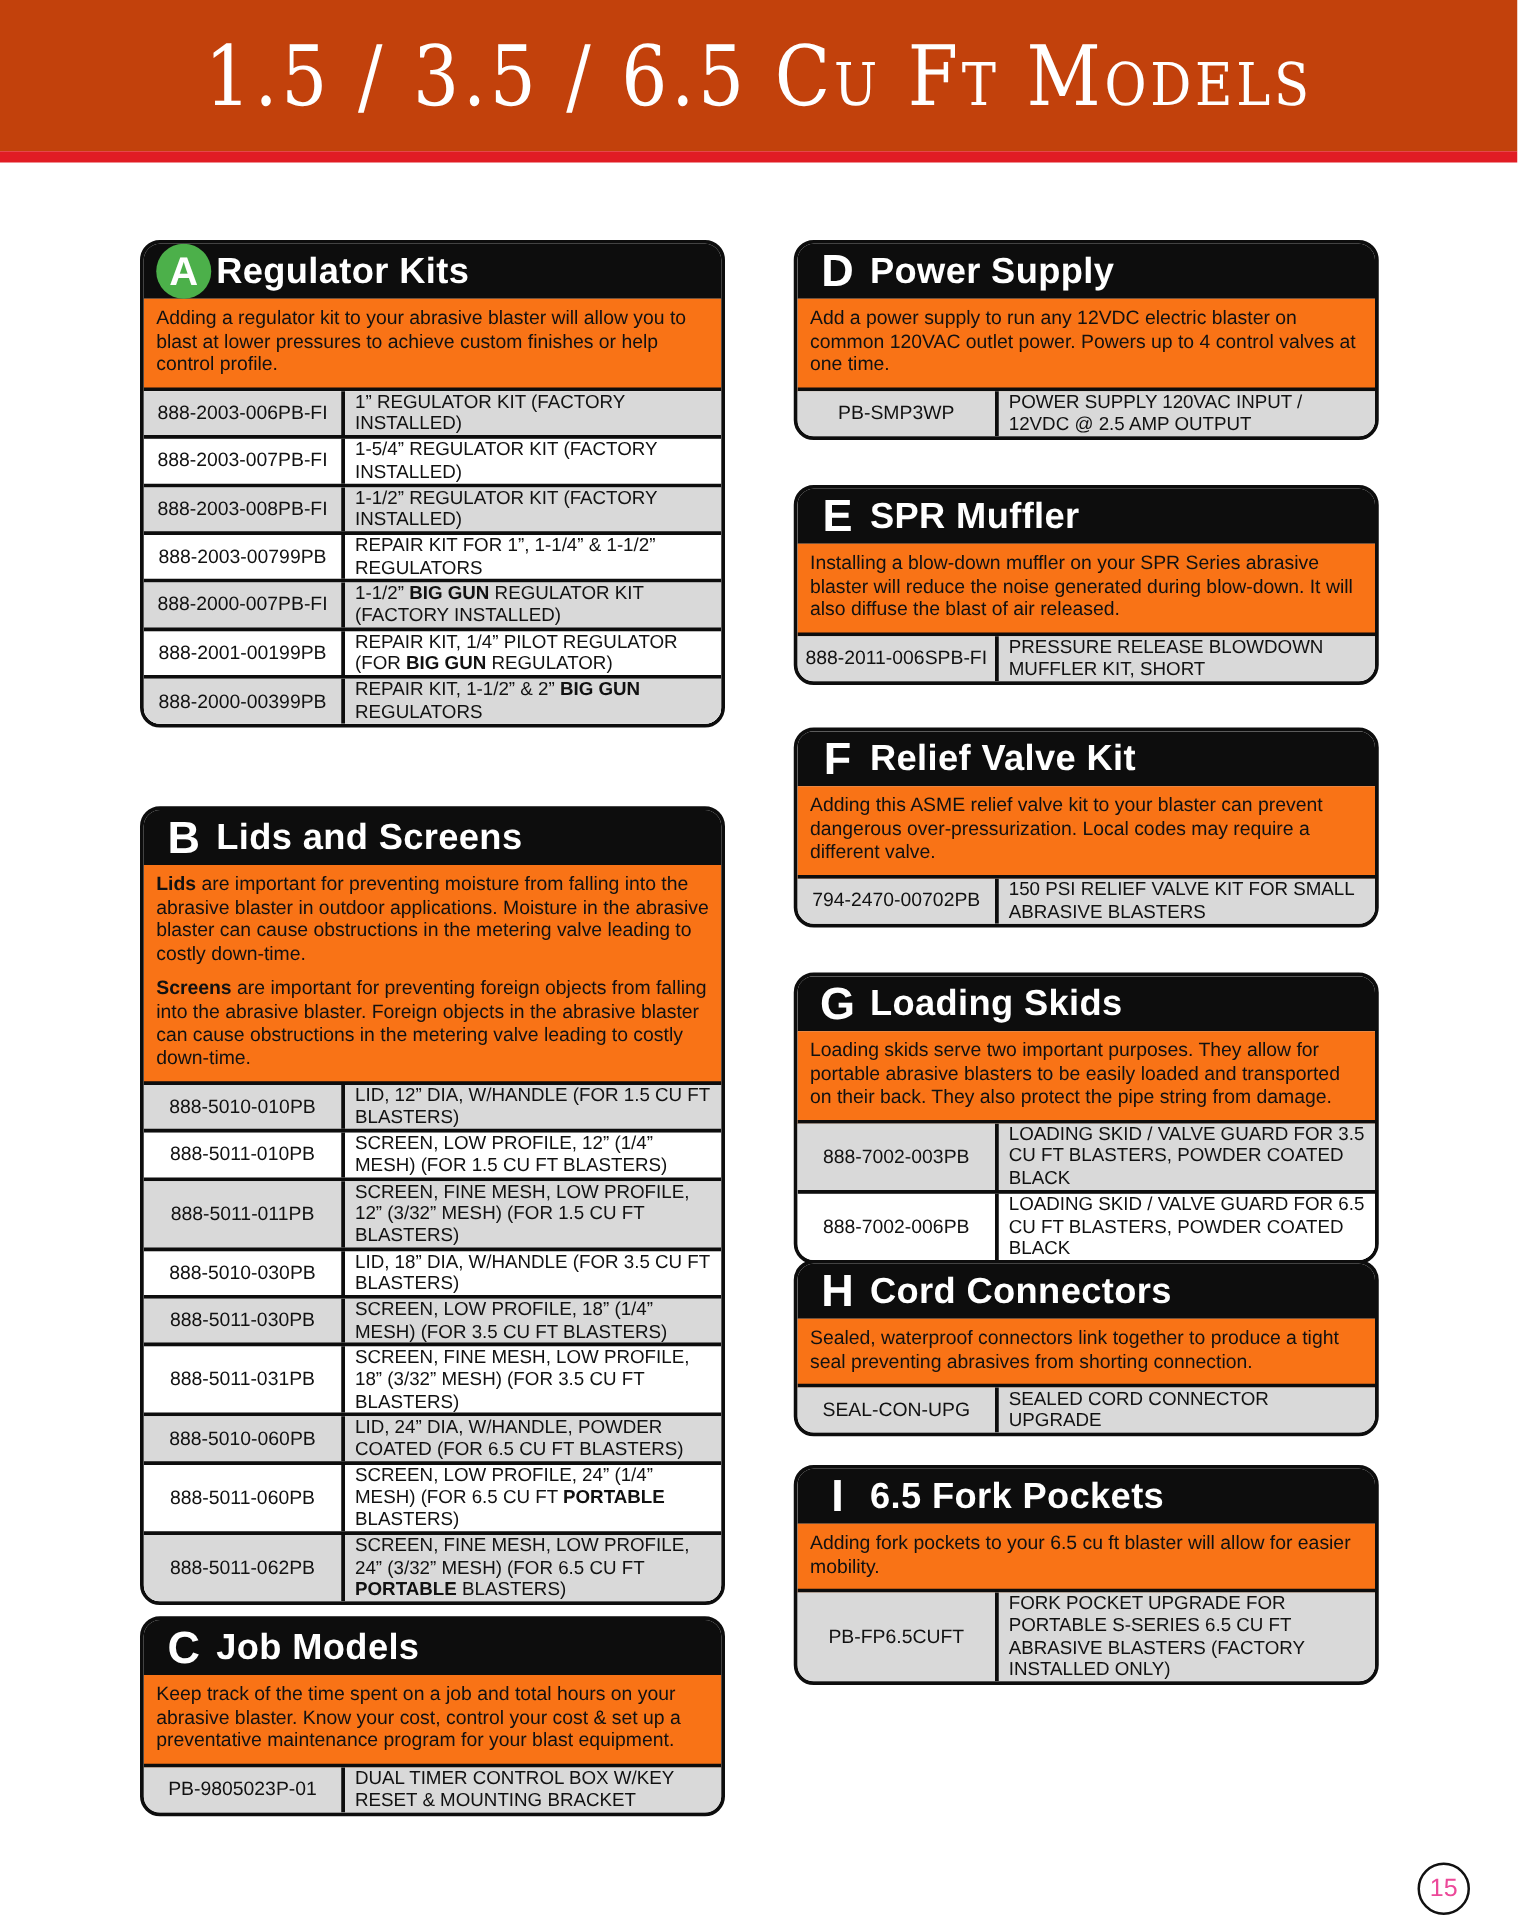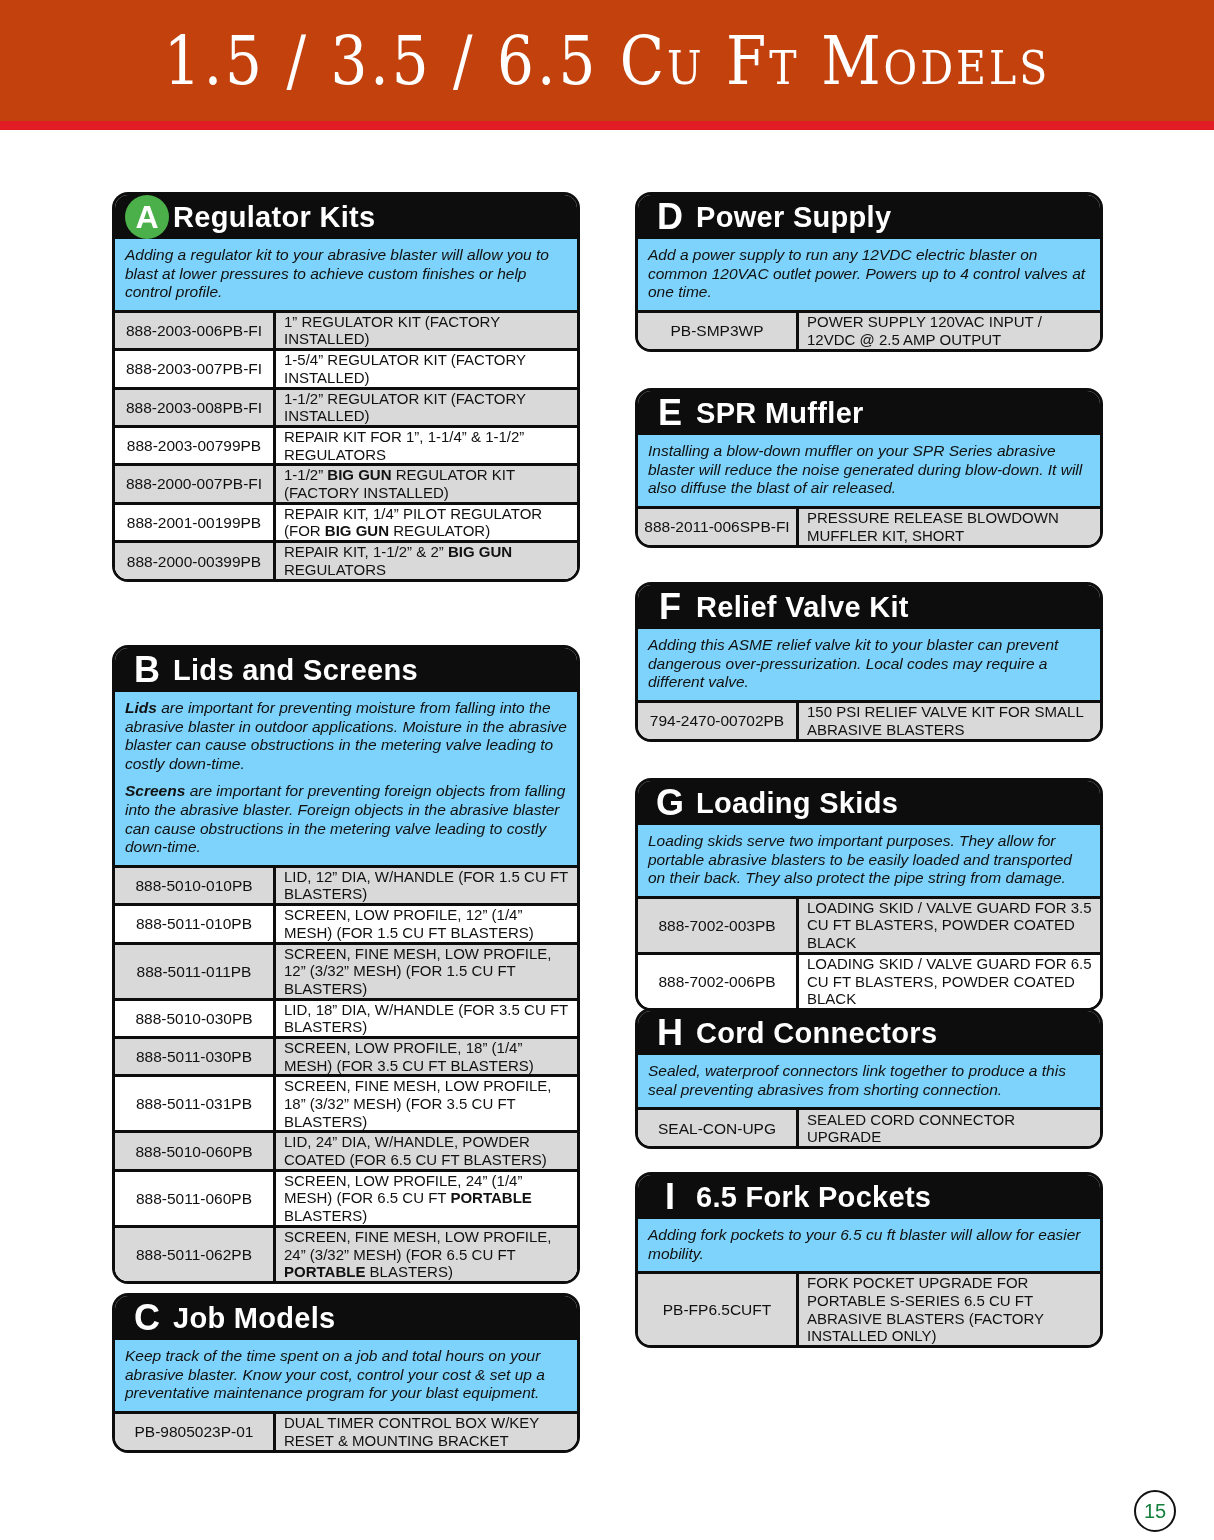--- a/index.html
+++ b/index.html
@@ -61,22 +61,21 @@
     flex:1; text-align:left;
     font-weight:bold; font-size:29px; letter-spacing:0.3px;
     white-space:nowrap;
   }
   .hspacer { width:52px; flex:0 0 52px; }
 
   .card-desc {
     padding:7px 10px 8px 10px;
     font-size:15.5px; line-height:1.2;
     border-bottom:3px solid #0d0d0d;
-    background:#7dd3fc;
-    font-style:italic;
+    background:#f97316;
   }
   .card-desc .para + .para { margin-top:9px; }
 
   .card-table { background:#fff; }
   .prow { display:flex; border-bottom:3px solid #0d0d0d; min-height:36px; }
   .prow:last-child { border-bottom:none; }
   .prow:nth-child(odd) { background:var(--row-gray, #d9d9d9); }
   .part {
     width:161px; flex:0 0 161px;
     border-right:3px solid #0d0d0d;
@@ -91,21 +90,21 @@
   }
   .pdesc .txt { font-size:15px; line-height:1.18; }
   .b, .card-desc .b { font-weight:bold; }
 
   
   .page-num {
     position:absolute; left:1134px; top:1490px;
     width:42px; height:42px; border-radius:50%;
     border:2.5px solid #111;
     display:flex; align-items:center; justify-content:center;
-    font-size:20px; color:#15803d; background:#fff;
+    font-size:20px; color:#ec4899; background:#fff;
   }
 </style>
 </head>
 <body>
 
 <header class="banner">
   <div class="banner-title">1.5 / 3.5 / 6.5 Cu Ft Models</div>
 </header>
 <div class="red-stripe"></div>
 
@@ -335,21 +334,21 @@
     </div>
 </section>
 
 <section class="card" style="left:635px; top:1008px;">
   <div class="card-header">
     <span class="letter">H</span>
     <span class="card-title">Cord Connectors</span>
     <span class="hspacer"></span>
   </div>
   <div class="card-desc">
-      <p class="para"><span>Sealed, waterproof connectors link together to produce a this seal preventing abrasives from shorting connection.</span></p>
+      <p class="para"><span>Sealed, waterproof connectors link together to produce a tight seal preventing abrasives from shorting connection.</span></p>
     </div>
   <div class="card-table">
       <div class="prow">
         <div class="part">SEAL-CON-UPG</div>
         <div class="pdesc">
           <div class="txt"><span>SEALED CORD CONNECTOR UPGRADE</span></div>
         </div>
       </div>
     </div>
 </section>

